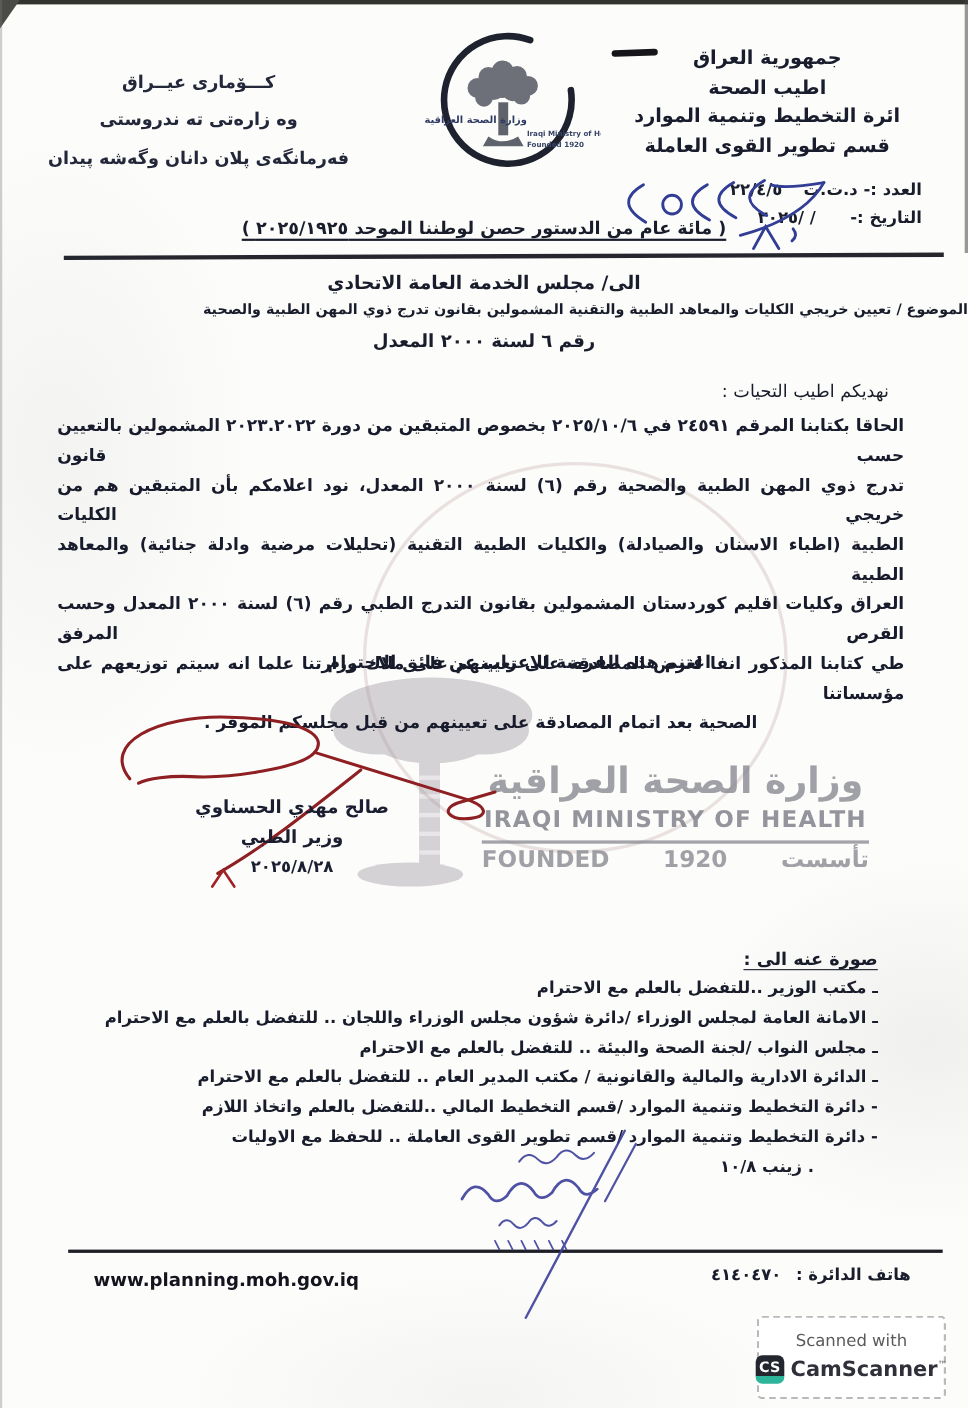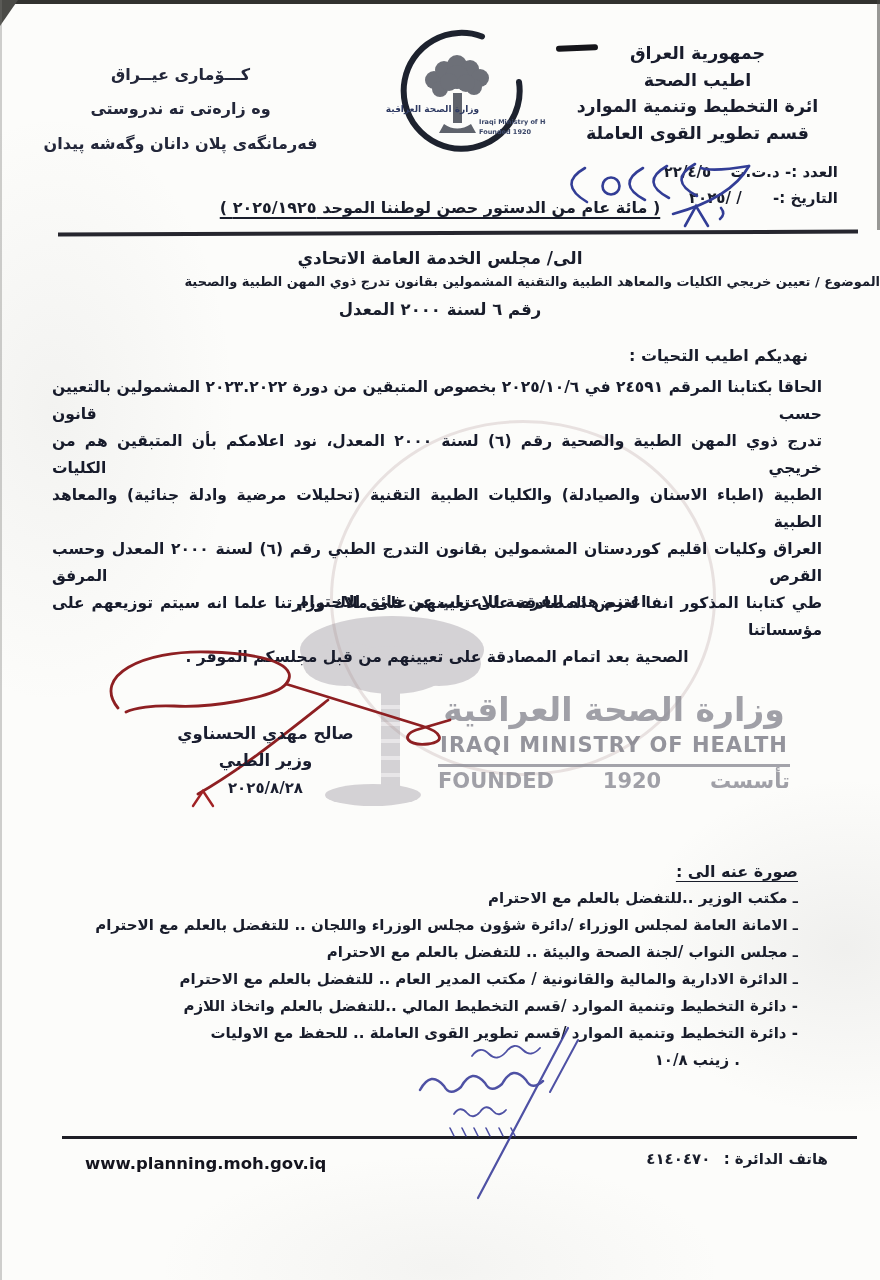--- a/index.html
+++ b/index.html
@@ -21,21 +21,21 @@
   .hdr-ku{left:28px;top:58px;width:305px;text-align:center;font-size:16px;line-height:2.15;font-weight:600;color:#23273a;}
   .logo-dash{left:556px;top:45px;width:42px;height:6px;background:#15151a;border-radius:3px;transform:rotate(-2deg);}
   .ref{right:42px;top:160px;width:330px;text-align:right;font-size:15px;line-height:1.7;font-weight:bold;}
   .num-ltr{direction:ltr;unicode-bidi:bidi-override;display:inline-block;}
   .slogan{left:0;top:198px;width:100%;text-align:center;font-size:16px;font-weight:bold;}
   .slogan span{text-decoration:underline;text-underline-offset:4px;text-decoration-thickness:2px;}
   .rule1{left:58px;top:231px;width:800px;height:4px;background:#26262e;transform:rotate(-.2deg);}
   .to-line{left:0;top:248px;width:100%;text-align:center;font-size:17px;font-weight:bold;}
   .subj1{left:0;top:274px;width:100%;text-align:right;font-size:13px;font-weight:bold;}
   .subj2{left:0;top:300px;width:100%;text-align:center;font-size:16.5px;font-weight:bold;}
-  .greet{right:72px;top:346px;font-size:16px;font-weight:bold;}
+  .greet{right:72px;top:346px;font-size:16px;font-weight:normal;}
   .body-wrap{left:52px;top:374px;width:770px;z-index:2;}
   .body-line{direction:rtl;font-size:15.5px;font-weight:bold;line-height:27px;text-align:justify;text-align-last:justify;color:#171b2b;}
   .body-line.center{text-align:center;text-align-last:center;}
   .closing{left:0;top:592px;width:100%;text-align:center;font-size:16px;font-weight:bold;z-index:2;padding-left:32px;}
   .ghost-circle{left:330px;top:420px;width:380px;height:350px;border:3px solid rgba(165,130,130,.22);border-radius:50%;z-index:1;}
   .sig-block{left:148px;top:720px;width:235px;text-align:center;font-size:16.5px;line-height:1.65;font-weight:bold;color:#1a1e30;z-index:4;}
   .wm-tree{left:295px;top:610px;z-index:0;opacity:.55;}
   .wm-text{left:438px;top:690px;width:352px;z-index:1;opacity:.8;}
   .wm-ar{text-align:center;font-size:33px;font-weight:bold;color:#8a8a93;direction:rtl;}
   .wm-en{margin-top:4px;text-align:center;font-size:21px;font-weight:bold;letter-spacing:1px;color:#7b7b85;border-bottom:3px solid #8e8e97;padding-bottom:7px;}
@@ -240,14 +240,21 @@
   <div class="abs rule2"></div>
 
   <div class="abs foot-left">
     <div class="site">www.planning.moh.gov.iq</div>
   </div>
   <div class="abs foot-right">
     <span>هاتف الدائرة :</span>
     <span class="phone num-ltr">٤١٤٠٤٧٠</span>
   </div>
 
+  <div class="abs cam">
+    <div class="cam-top">Scanned with</div>
+    <div class="cam-row">
+      <div class="cs-badge">CS</div>
+      <div class="cam-brand"><span>CamScanner</span><span class="cam-tm">™</span></div>
+    </div>
+  </div>
 
 </div>
 
 </body></html>

